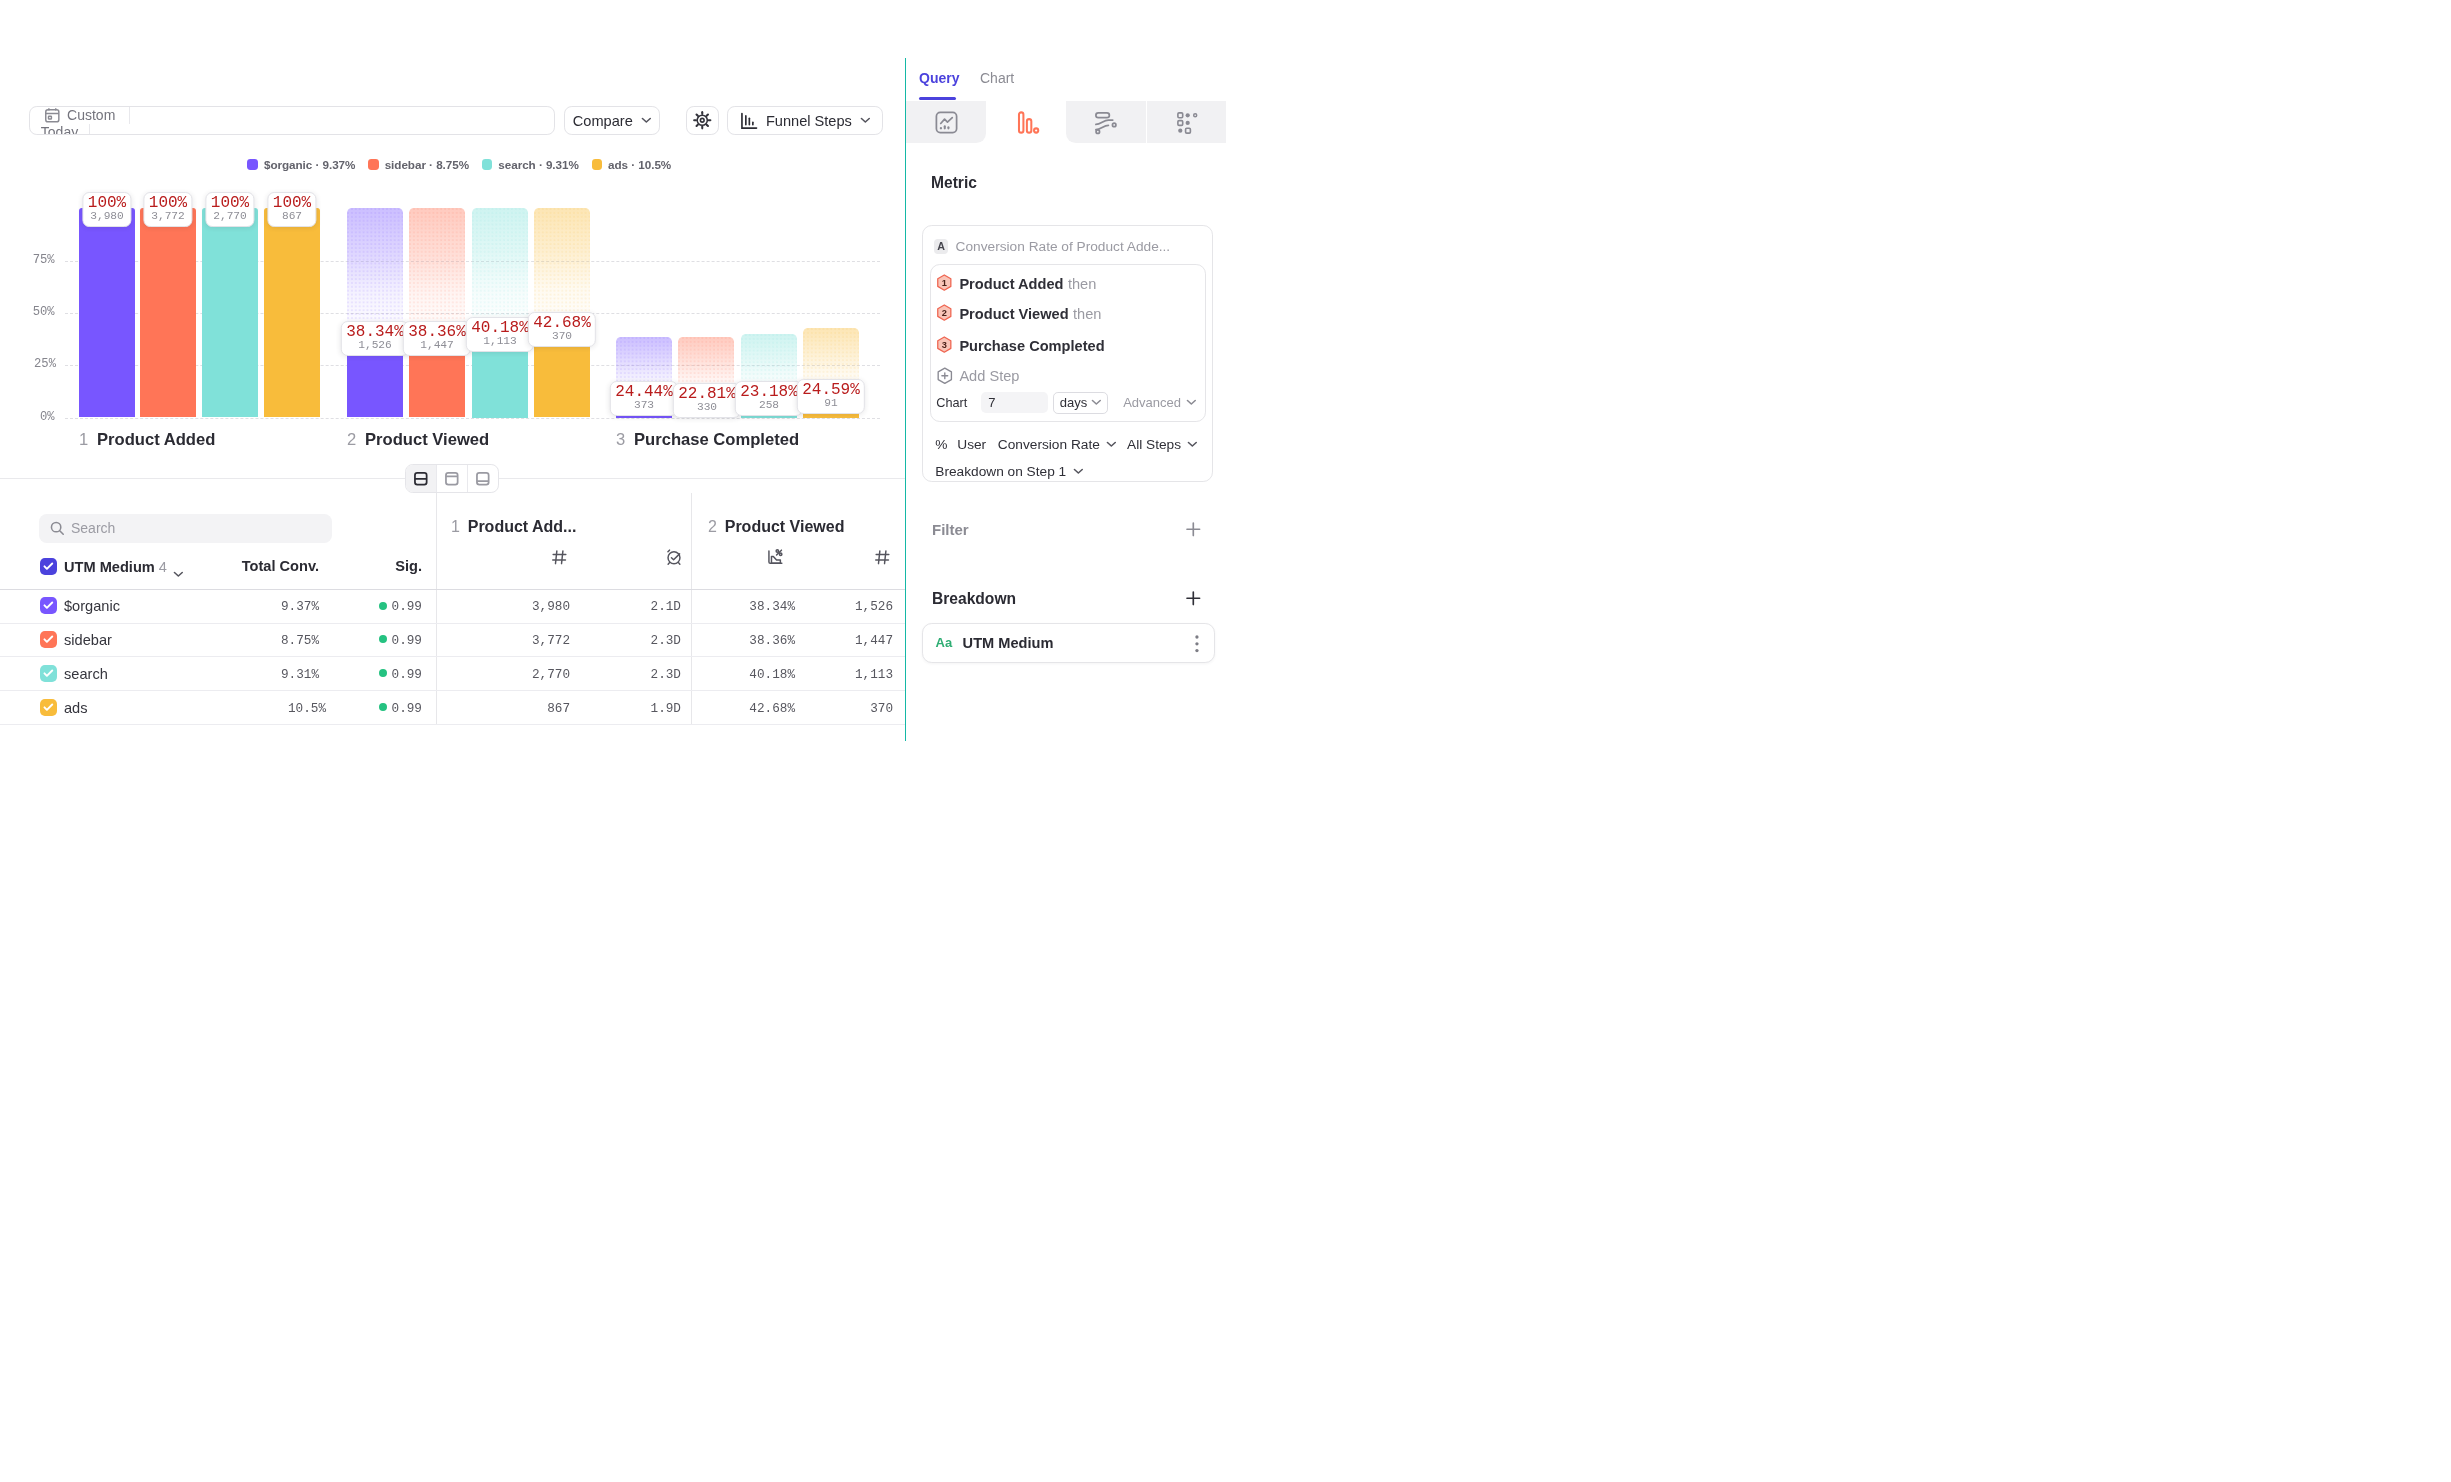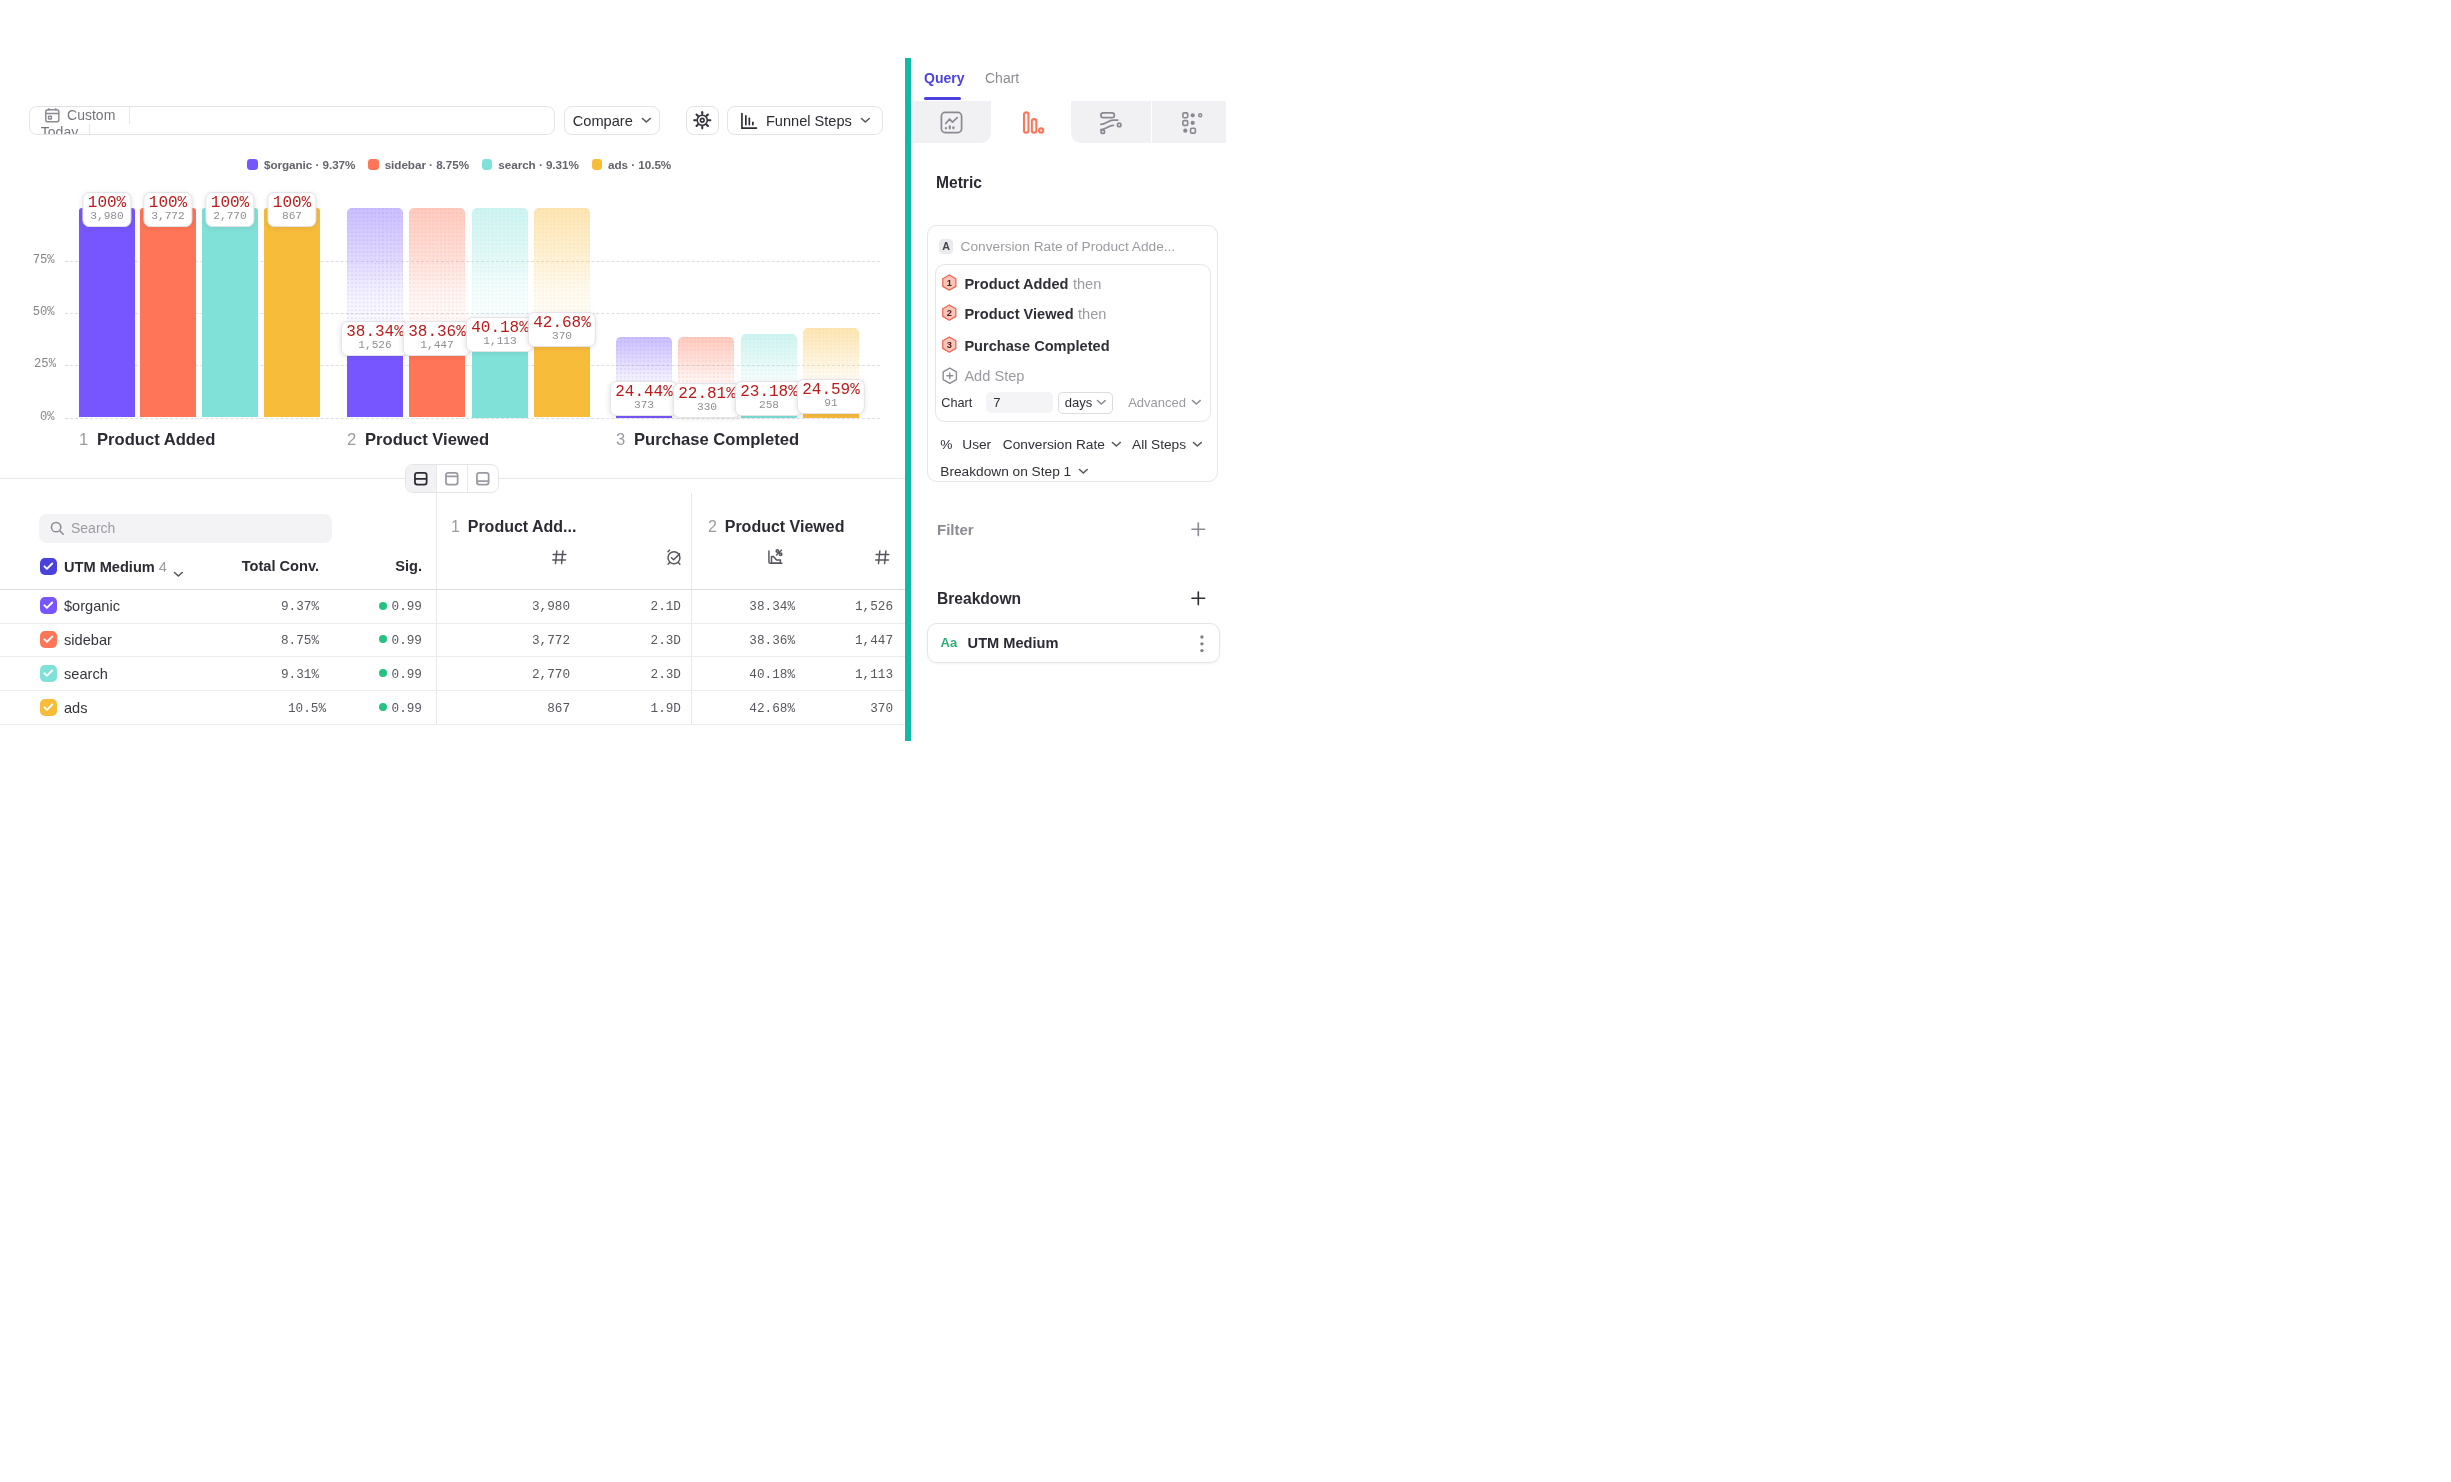--- a/index.html
+++ b/index.html
@@ -46,21 +46,21 @@
   .colline { position:absolute; top:493px; width:1px; height:231px; background:#e7e7ea; }
   .gtitle { position:absolute; top:518px; font-size:16px; }
   .gtitle .n { color:#9b9ba3; margin-right:7.8px; }
   .gtitle .t { color:#2b2b33; font-weight:600; }
   .hsep { position:absolute; left:0; height:1px; background:#ececf0; }
   .cbx { position:absolute; width:16.6px; height:16.6px; border-radius:4.9px; }
   .rowlab { position:absolute; left:64px; font-size:14.6px; color:#35353d; }
   .val { position:absolute; font-family:"Liberation Mono",monospace; font-size:12.7px; color:#57575f; text-align:right; }
   .hdrcell { position:absolute; font-size:14.6px; color:#2b2b33; font-weight:600; text-align:right; }
 
-  #sidebar { position:absolute; left:905px; top:58px; width:321px; height:684px; border-left:6px solid #14b8a6; background:#fff; }
+  #sidebar { position:absolute; left:905px; top:58px; width:321px; height:684px; border-left:1px solid #14b8a6; background:#fff; }
   .sQuery { position:absolute; left:13px; top:11.7px; font-size:14px; font-weight:600; color:#4b42dd; }
   .sChart { position:absolute; left:74px; top:11.7px; font-size:14px; color:#8b8b93; }
   .sUnder { position:absolute; left:13px; top:39px; width:37px; height:3.4px; border-radius:2px; background:#4b42dd; }
   #tabstrip { position:absolute; left:0; top:43px; width:321px; height:42px; display:flex; }
   #tabstrip .tab { width:80px; height:100%; background:#f1f1f3; display:flex; align-items:center; justify-content:center; }
   #tabstrip .tabsel { background:#fff; }
   .sec { position:absolute; font-size:15.6px; font-weight:700; color:#2b2b33; }
   .card { position:absolute; border:1px solid #e5e5e8; border-radius:9.8px; background:#fff; }
   .stept { font-size:14.6px; font-weight:600; color:#2f2f37; }
   .stepg { font-size:14.6px; color:#9a9aa2; font-weight:400; }

